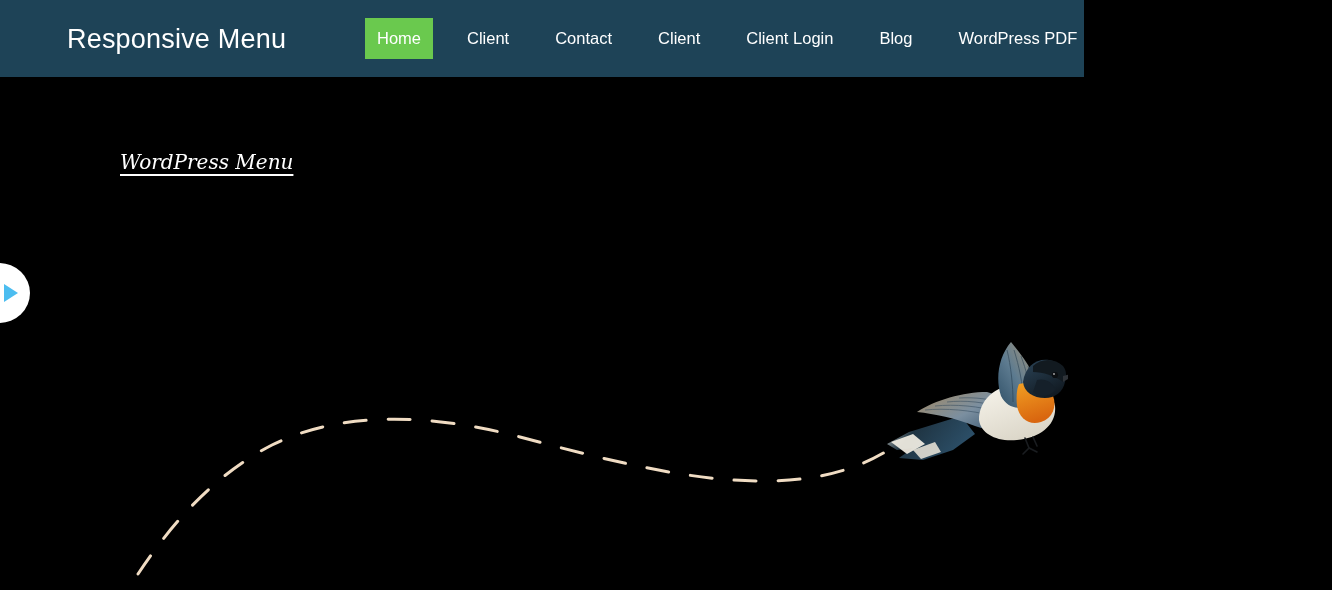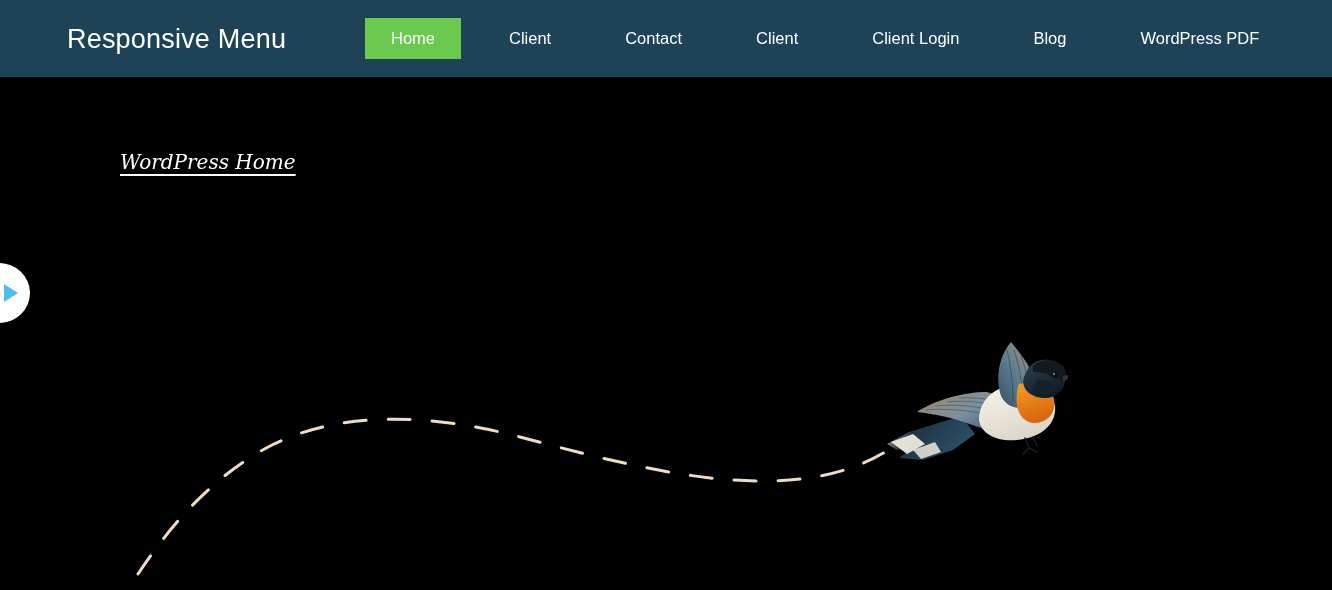--- a/index.html
+++ b/index.html
@@ -14,21 +14,21 @@
 
   body {
     font-family:"Liberation Sans", sans-serif;
     position:relative;
   }
 
   
   #site-header {
     position:absolute;
     top:0; left:0;
-    width:1332px;
+    width:1084px;
     height:77px;
     background:#1e4357;
     display:flex;
     align-items:center;
   }
 
   #brand-title {
     position:absolute;
     left:67px;
     top:50%;
@@ -47,21 +47,21 @@
     height:77px;
     display:flex;
     align-items:center;
   }
 
   .nav-item {
     display:flex;
     align-items:center;
     justify-content:center;
     height:41px;
-    padding:0 26px;
+    padding:0 12px;
     font-size:16.5px;
     color:#ffffff;
     text-decoration:none;
     white-space:nowrap;
     cursor:pointer;
   }
 
   .nav-item.is-active {
     background:#6ac94e;
     color:#ffffff;
@@ -155,21 +155,21 @@
 
     <a class="nav-item nav-gap" href="#">Blog</a>
 
     <a class="nav-item nav-gap" href="#">WordPress PDF</a>
 
   </nav>
 </header>
 
 <section id="hero-stage">
 
-  <a id="blog-link" href="#">WordPress Home</a>
+  <a id="blog-link" href="#">WordPress Menu</a>
 
   <div id="play-button">
     <span id="play-triangle"></span>
   </div>
 
   <svg id="flight-trail" viewBox="0 0 1332 513" preserveAspectRatio="none">
     <path d="M 138 497
              C 168 452, 210 400, 272 368
              C 340 334, 430 336, 520 360
              C 610 384, 690 404, 762 404

